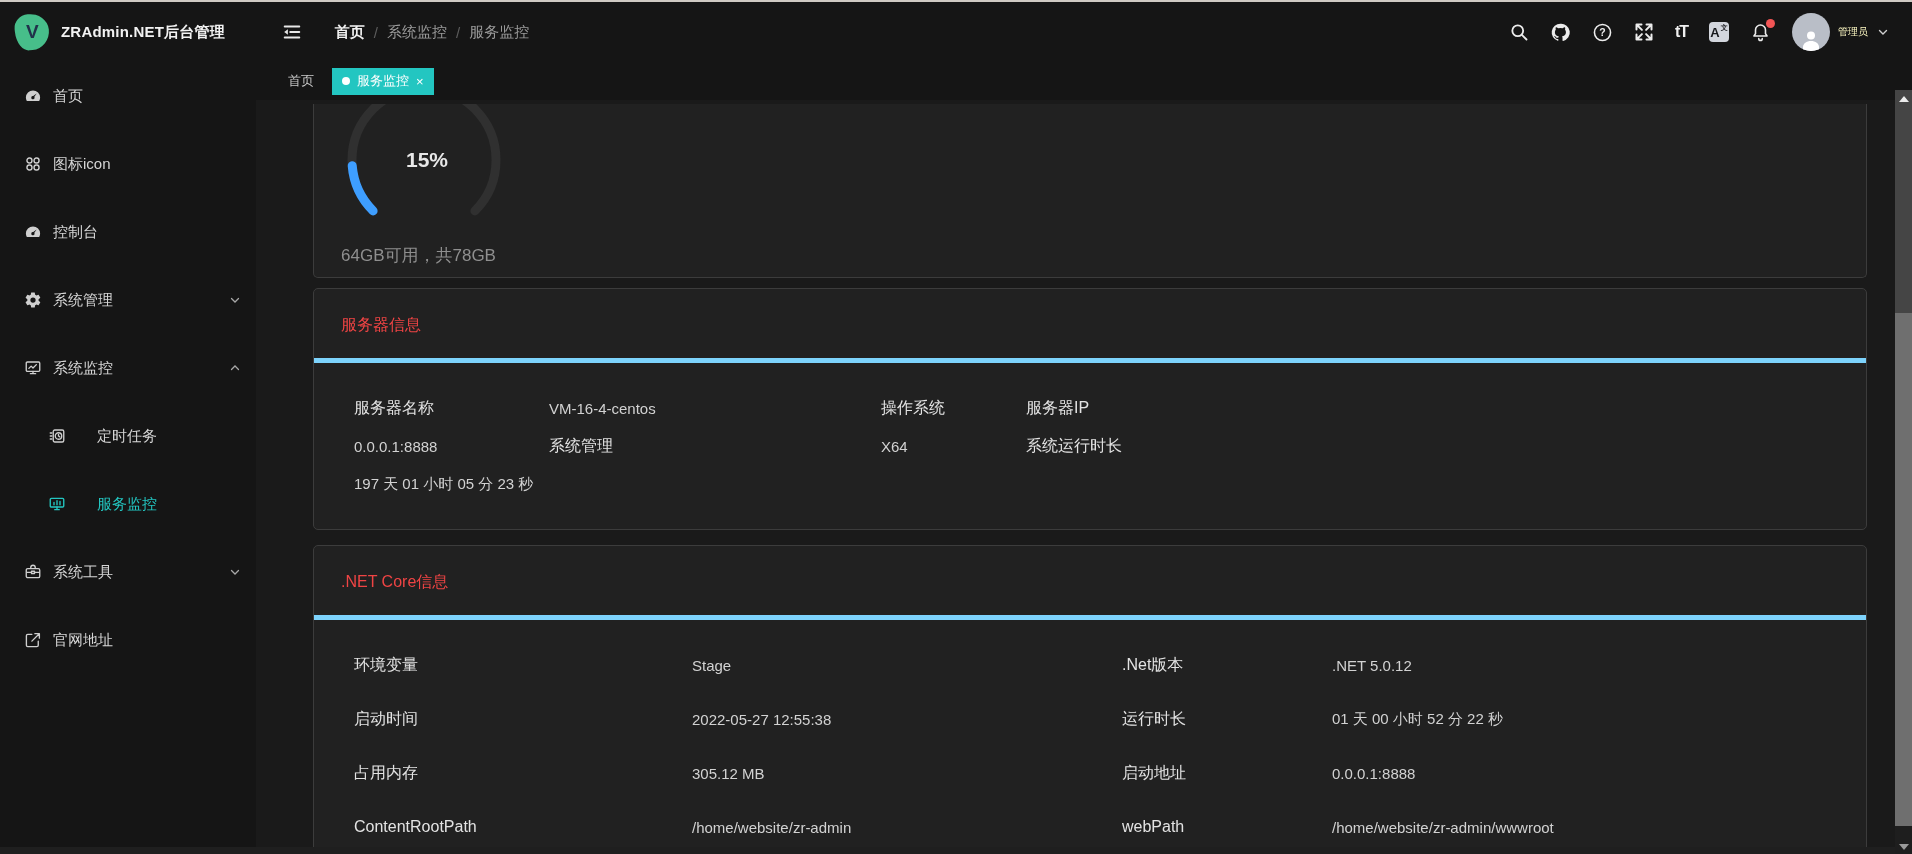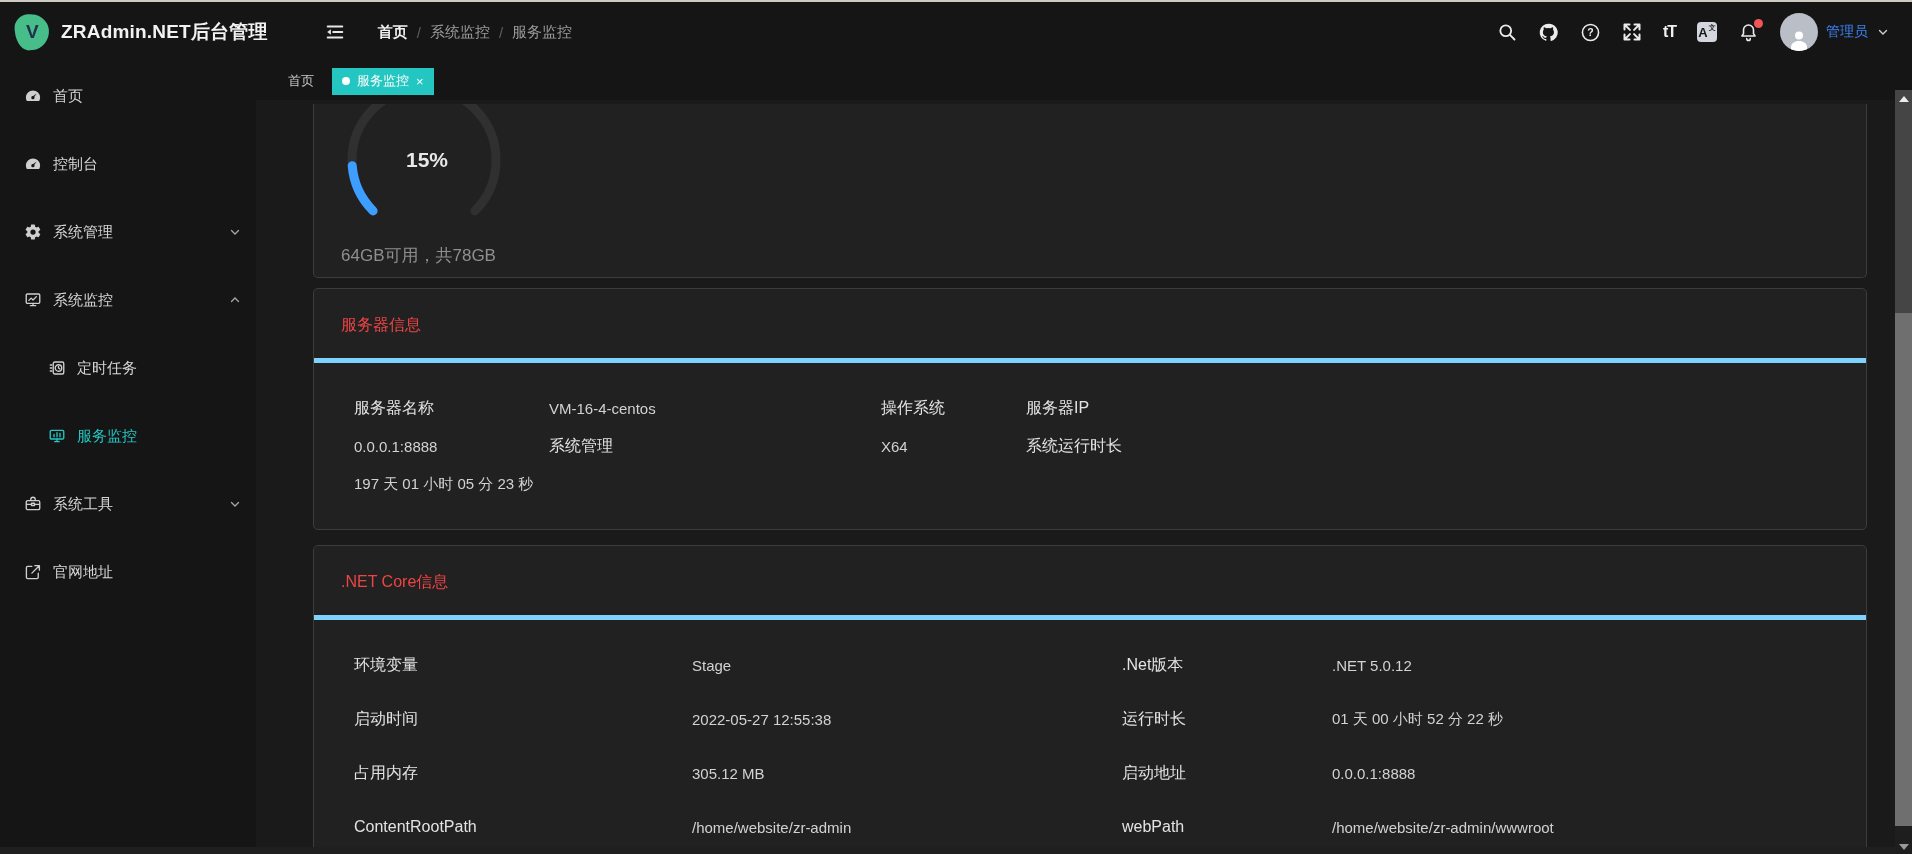--- a/index.html
+++ b/index.html
@@ -15,49 +15,49 @@
     position:absolute;top:2px;left:0;width:100%;height:60px;background:#151515;
     display:flex;align-items:center;justify-content:space-between;z-index:10;
   }
   .header-left{display:flex;align-items:center;height:100%;}
   .logo-blob{
     width:34px;height:36px;margin-left:15px;background:#47be8a;
     border-radius:46% 60% 58% 40%/40% 52% 56% 60%;transform:rotate(-6deg);
     display:flex;align-items:center;justify-content:center;
   }
   .logo-blob span{font-weight:bold;font-size:19px;color:#21324b;transform:rotate(6deg);}
-  .app-title{margin-left:12px;font-size:19px;font-weight:bold;color:#f2f2f2;letter-spacing:.2px;}
+  .app-title{margin-left:12px;font-size:15px;font-weight:bold;color:#f2f2f2;letter-spacing:.2px;}
   .hamburger{margin-left:52px;background:none;border:none;cursor:pointer;color:#e8e8e8;display:flex;padding:4px;}
   .breadcrumb{margin-left:28px;font-size:15px;display:flex;align-items:center;gap:9px;}
   .crumb{color:#9a9a9a;cursor:pointer;}
   .crumb.first{color:#f0f0f0;font-weight:bold;}
   .crumb-sep{color:#5d5d5d;}
   .header-right{display:flex;align-items:center;gap:21px;margin-right:22px;}
   .hbtn{background:none;border:none;padding:0;color:#ececec;cursor:pointer;display:flex;align-items:center;}
   .font-size-glyph{font-size:16px;font-weight:bold;color:#f0f0f0;letter-spacing:-1px;}
   .translate-box{
     background:#d3d6dd;color:#17181c;font-weight:bold;font-size:13px;
     width:20px;height:20px;border-radius:4px;display:flex;align-items:center;justify-content:center;
   }
   .translate-box i{font-style:normal;font-size:7px;margin:-8px 0 0 1px;}
   .bell-wrap{position:relative;display:flex;}
   .badge-dot{position:absolute;top:-3px;right:-4px;width:9px;height:9px;border-radius:50%;background:#f25555;}
   .user{display:flex;align-items:center;gap:8px;cursor:pointer;}
   .avatar{width:38px;height:38px;border-radius:50%;background:#b9bec7;display:flex;align-items:flex-end;justify-content:center;overflow:hidden;}
-  .username{font-size:14px;color:#3b82f6;}
+  .username{font-size:10px;color:#fef9c3;}
   .caret{color:#cfcfcf;}
 
   
   .sidebar{position:absolute;top:62px;left:0;bottom:0;width:256px;background:#151515;z-index:5;}
   .menu-item,.submenu-item{
     height:68px;display:flex;align-items:center;cursor:pointer;
     color:#d5d5d5;font-size:15px;position:relative;
   }
   .menu-item{padding-left:24px;}
-  .submenu-item{padding-left:48px;}
+  .submenu-item{padding-left:48px;gap:20px;}
   .menu-item .mi-icon,.submenu-item .mi-icon{display:flex;margin-right:11px;color:#cfcfcf;}
   .submenu-item.active,.submenu-item.active .mi-icon{color:#23c6c1;}
   .mi-chevron{position:absolute;right:14px;color:#a8a8a8;display:flex;}
   .mi-chevron.up svg{transform:rotate(180deg);}
 
   
   .main{position:absolute;top:62px;left:256px;right:0;bottom:0;background:#1a1a1a;}
   .tabbar{height:38px;display:flex;align-items:center;padding-left:32px;gap:18px;background:#151515;}
   .tab{font-size:13px;color:#c9c9c9;cursor:pointer;display:flex;align-items:center;height:27px;}
   .tab.active{background:#23c6c1;color:#fff;padding:0 10px;gap:7px;}
@@ -182,20 +182,31 @@
 </header>
 
 <aside class="sidebar">
   <div class="menu-item">
     <span class="mi-icon">
       <svg width="18" height="18" viewBox="0 0 24 24" fill="currentColor" fill-rule="evenodd">
           <path d="M12 4.5A9.5 9.5 0 0 0 2.5 14c0 1.7.45 3.3 1.25 4.7h16.5A9.7 9.7 0 0 0 21.5 14 9.5 9.5 0 0 0 12 4.5zm4.9 4.3-3.1 4.2a2.2 2.2 0 1 1-1.5-1.05l4.6-3.15z"></path>
         </svg>
     </span>
     <span>首页</span>
+  </div>
+  <div class="menu-item">
+    <span class="mi-icon">
+      <svg width="18" height="18" viewBox="0 0 24 24" fill="none" stroke="currentColor" stroke-width="1.9">
+          <rect x="4" y="4" width="6.6" height="6.6" rx="3"></rect>
+          <rect x="13.4" y="4" width="6.6" height="6.6" rx="3"></rect>
+          <rect x="4" y="13.4" width="6.6" height="6.6" rx="3"></rect>
+          <rect x="13.4" y="13.4" width="6.6" height="6.6" rx="3"></rect>
+        </svg>
+    </span>
+    <span>图标icon</span>
   </div>
   <div class="menu-item">
     <span class="mi-icon">
       <svg width="18" height="18" viewBox="0 0 24 24" fill="currentColor" fill-rule="evenodd">
           <path d="M12 4.5A9.5 9.5 0 0 0 2.5 14c0 1.7.45 3.3 1.25 4.7h16.5A9.7 9.7 0 0 0 21.5 14 9.5 9.5 0 0 0 12 4.5zm4.9 4.3-3.1 4.2a2.2 2.2 0 1 1-1.5-1.05l4.6-3.15z"></path>
         </svg>
     </span>
     <span>控制台</span>
   </div>
   <div class="menu-item">

